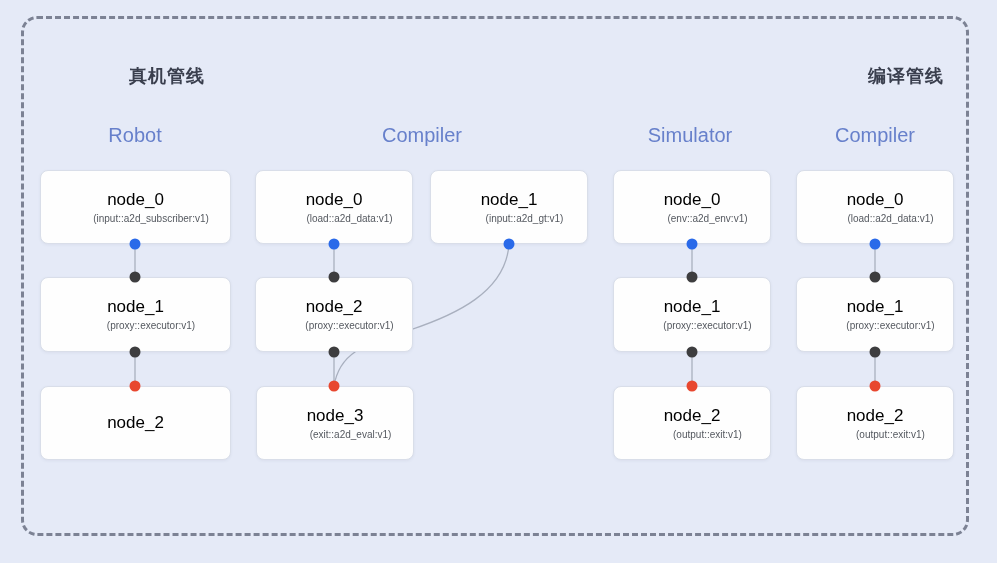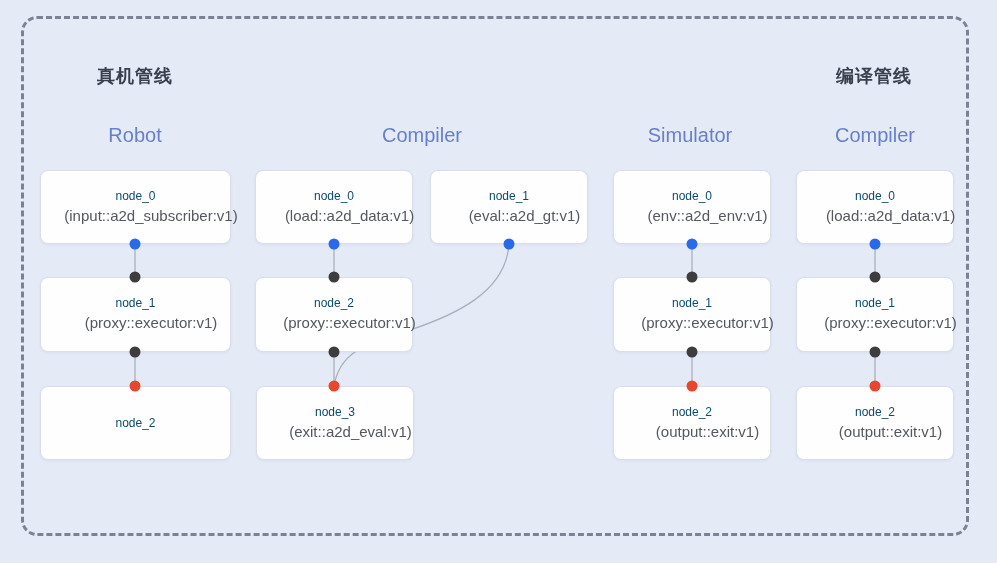--- a/index.html
+++ b/index.html
@@ -16,44 +16,45 @@
     left:21px;top:16px;width:948px;height:520px;
     border:3px dashed #7c8294;
     border-radius:16px;
     box-sizing:border-box;
   }
   .col-title-zh{
     position:absolute;top:64px;width:220px;
     text-align:center;
     font-size:18px;font-weight:700;color:#3a3f4e;
     letter-spacing:1px;
+    padding-left:32px;
   }
   .col-title-en{
     position:absolute;top:124px;width:220px;
     text-align:center;
     font-size:20px;font-weight:400;color:#6780cb;
   }
   .edges{position:absolute;left:0;top:0;z-index:1;}
   .node-box{
     position:absolute;
     background:#fefefe;
     border:1px solid #d9dee9;
     border-radius:8px;
     box-sizing:border-box;
     box-shadow:0 1px 3px rgba(70,80,120,0.07);
     display:flex;flex-direction:column;
     align-items:center;justify-content:center;
     gap:3px;
     z-index:2;
   }
   .node-title{
-    font-size:12px;color:#0c4a6e;line-height:1.25;
+    font-size:17px;color:#000000;line-height:1.25;
   }
   .node-sub{
-    font-size:15px;color:#54585f;line-height:1.25;
+    font-size:10px;color:#54585f;line-height:1.25;
     white-space:nowrap;
     margin-left:31px;
   }
   .port{
     position:absolute;width:11px;height:11px;border-radius:50%;
     transform:translate(-50%,-50%);
     z-index:3;
   }
   .port.blue{background:#2a6ae9;}
   .port.black{background:#3d3d3f;}
@@ -99,21 +100,21 @@
   <div class="node-box" style="left:40px;top:386px;width:191px;height:74px">
     <div class="node-title">node_2</div>
   </div>
 
   <div class="node-box" style="left:255px;top:170px;width:158px;height:74px">
     <div class="node-title">node_0</div>
     <div class="node-sub">(load::a2d_data:v1)</div>
   </div>
   <div class="node-box" style="left:430px;top:170px;width:158px;height:74px">
     <div class="node-title">node_1</div>
-    <div class="node-sub">(eval::a2d_gt:v1)</div>
+    <div class="node-sub">(input::a2d_gt:v1)</div>
   </div>
   <div class="node-box" style="left:255px;top:277px;width:158px;height:75px">
     <div class="node-title">node_2</div>
     <div class="node-sub">(proxy::executor:v1)</div>
   </div>
   <div class="node-box" style="left:256px;top:386px;width:158px;height:74px">
     <div class="node-title">node_3</div>
     <div class="node-sub">(exit::a2d_eval:v1)</div>
   </div>
 

